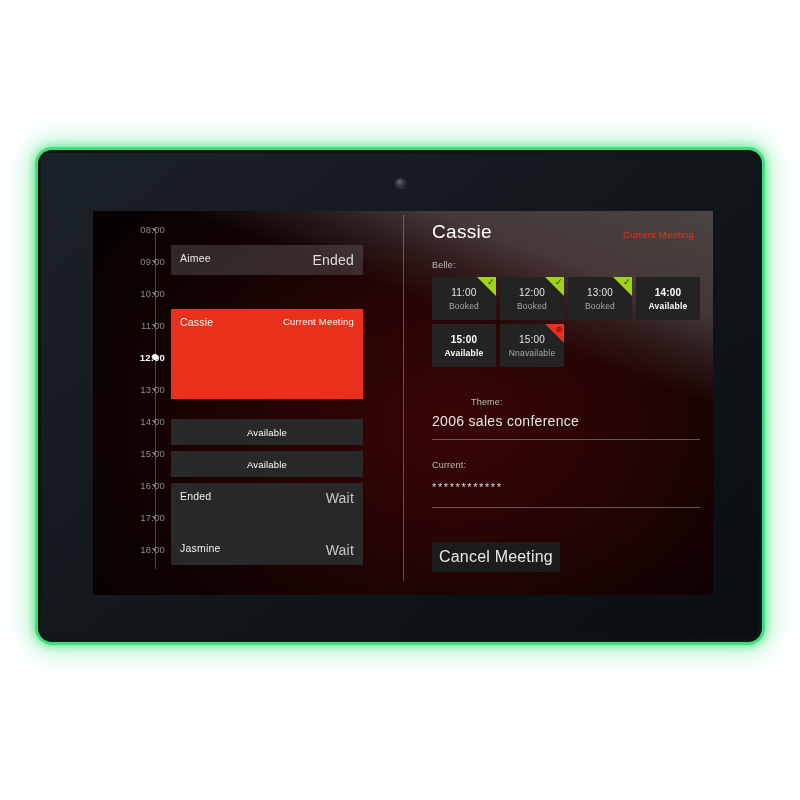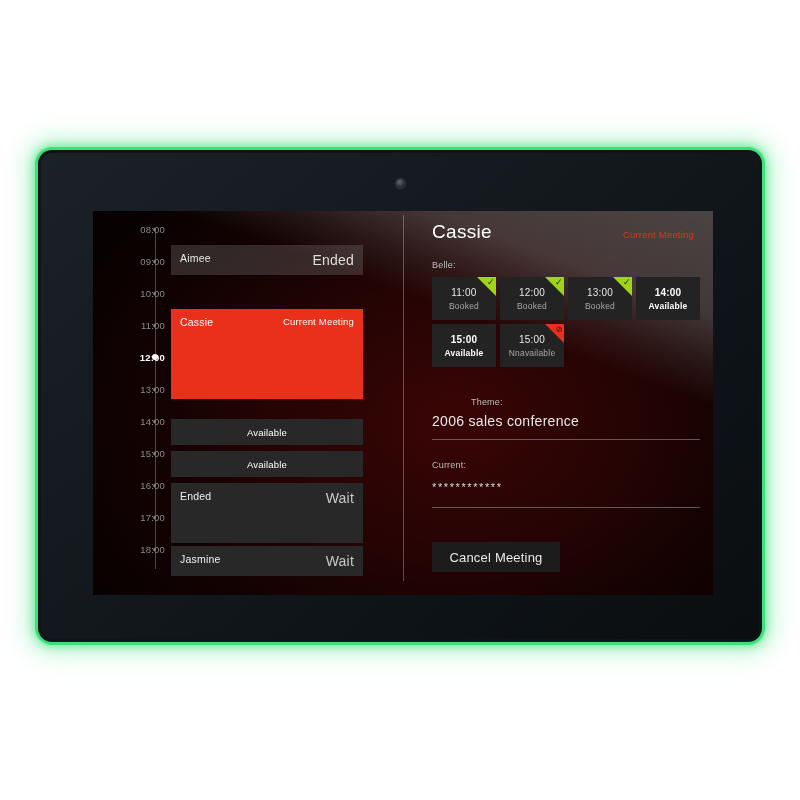--- a/index.html
+++ b/index.html
@@ -259,21 +259,21 @@
     letter-spacing: 1.6px;
     color: #dcdcdc;
   }
 
   .action-btn {
     position: absolute;
     top: 331px;
     height: 30px;
     background: #1c1c1c;
     color: #e9e9e9;
-    font-size: 13px;
+    font-size: 16px;
     letter-spacing: 0.2px;
     display: flex;
     align-items: center;
     justify-content: center;
     border: none;
     font-family: "Liberation Sans", sans-serif;
     cursor: pointer;
   }
   #btn-cancel { left: 28px; width: 128px; }
   #btn-ended  { left: 164px; width: 128px; }
@@ -343,21 +343,21 @@
               <span class="ev-status">Ended</span>
             </div>
             <div class="event current" style="top: 98px; height: 90px;">
               <span class="ev-name">Cassie</span>
               <span class="ev-status">Current Meeting</span>
             </div>
             <div class="event wait" style="top: 272px; height: 60px;">
               <span class="ev-name">Ended</span>
               <span class="ev-status">Wait</span>
             </div>
-            <div class="event wait" style="top: 335px; height: 30px; gap: 40px;">
+            <div class="event wait" style="top: 324px; height: 30px; gap: 40px;">
               <span class="ev-name">Jasmine</span>
               <span class="ev-status">Wait</span>
             </div>
             <div class="slot-free" style="top: 208px; height: 26px;">Available</div>
             <div class="slot-free" style="top: 240px; height: 26px;">Available</div>
           </div>
       </div>
 
       <div id="divider"></div>
 

